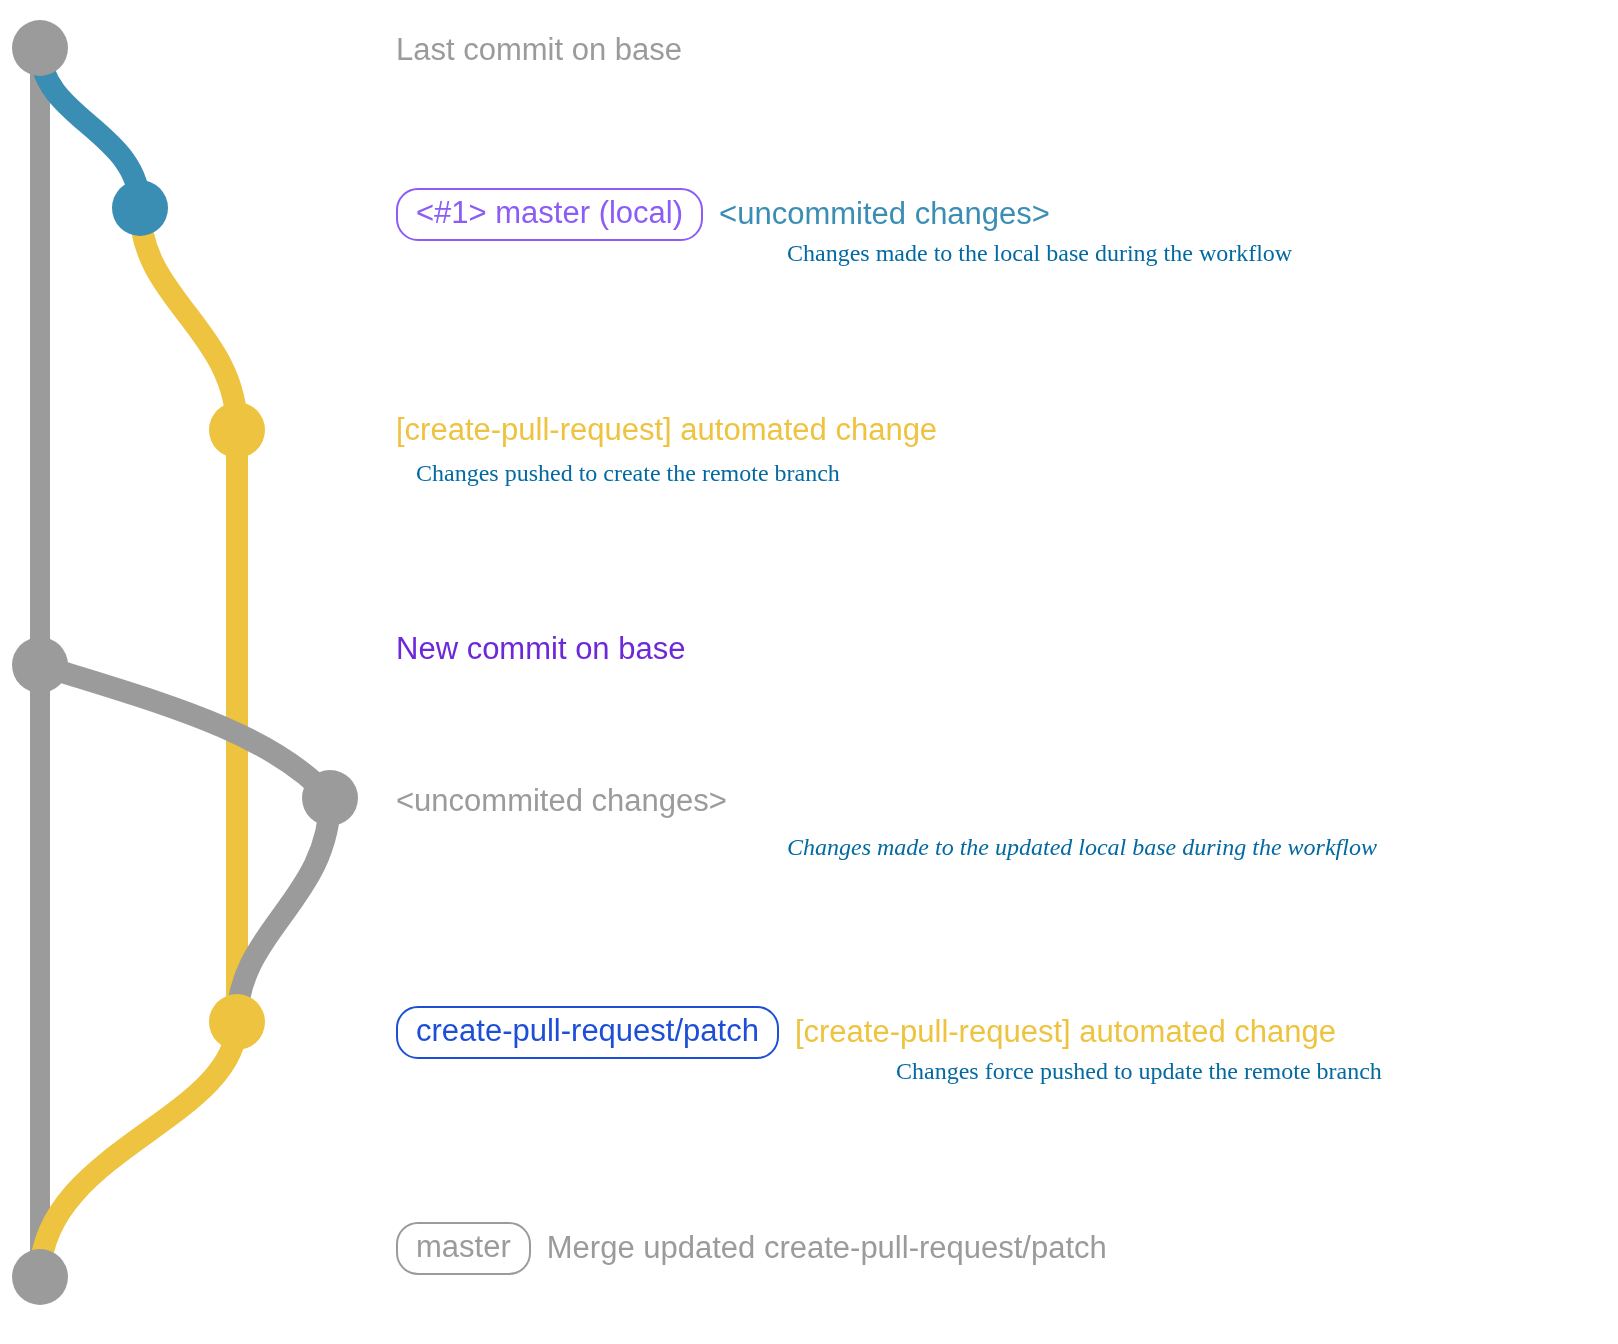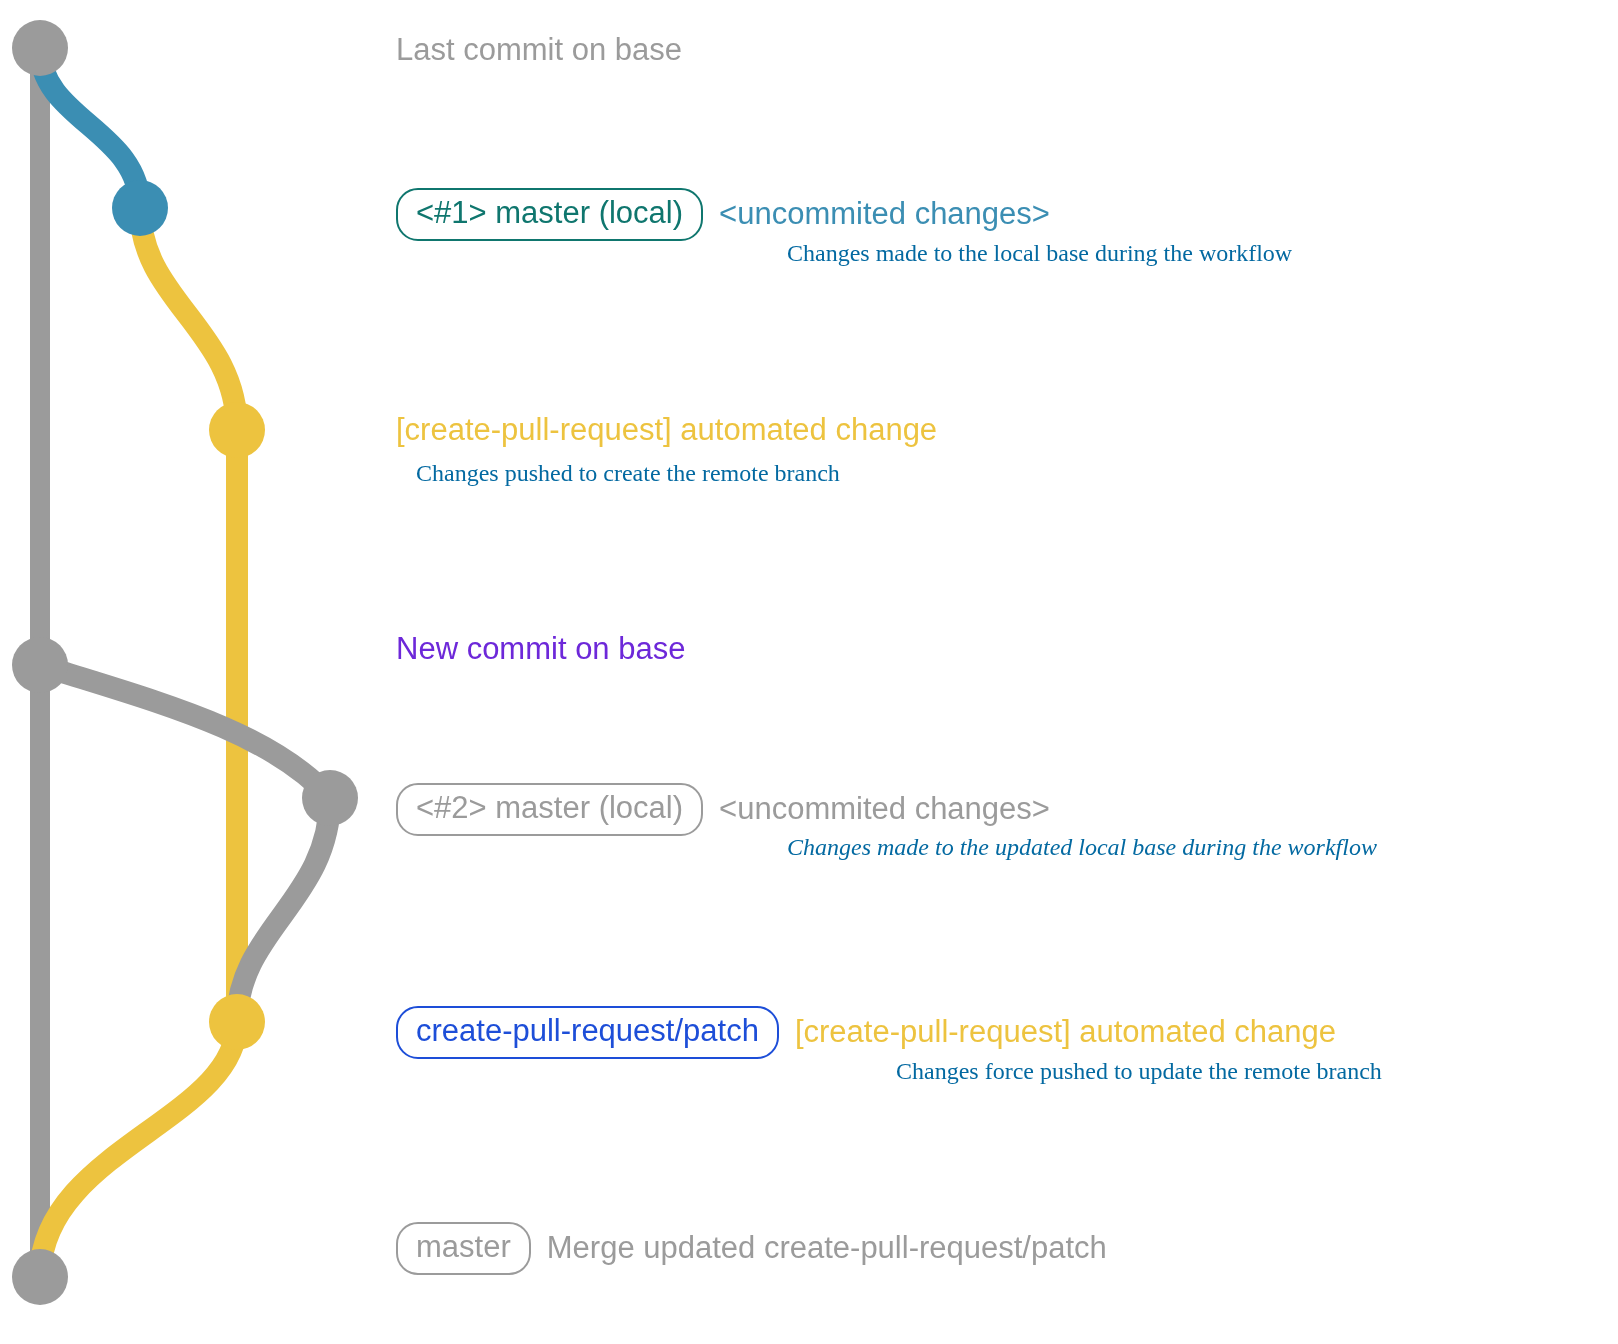--- a/index.html
+++ b/index.html
@@ -84,36 +84,35 @@
     <circle cx="330" cy="798" r="28" fill="#9b9b9b"></circle>
     <circle cx="237" cy="1022" r="28" fill="#edc33f"></circle>
     <circle cx="40" cy="1277" r="28" fill="#9b9b9b"></circle>
   </svg>
 
   <div class="row" style="left:396px; top:32px;">
     <span class="subject" style="color:#9b9b9b;">Last commit on base</span>
   </div>
 
   <div class="row" style="left:396px; top:188px;">
-    <span class="chip" style="color:#0f766e;">&lt;#1&gt; master (local)</span>
+    <span class="chip" style="color:#8b5cf6;">&lt;#1&gt; master (local)</span>
     <span class="subject" style="color:#3b8eb3;">&lt;uncommited changes&gt;</span>
   </div>
   <div class="note" style="left:787px; top:240px;">Changes made to the local base during the workflow</div>
 
   <div class="row" style="left:396px; top:412px;">
     <span class="subject" style="color:#edc33f;">[create-pull-request] automated change</span>
   </div>
   <div class="note" style="left:416px; top:460px;">Changes pushed to create the remote branch</div>
 
   <div class="row" style="left:396px; top:631px;">
     <span class="subject" style="color:#6d28d9;">New commit on base</span>
   </div>
 
   <div class="row" style="left:396px; top:783px;">
-    <span class="chip" style="color:#9b9b9b;">&lt;#2&gt; master (local)</span>
     <span class="subject" style="color:#9b9b9b;">&lt;uncommited changes&gt;</span>
   </div>
   <div class="note" style="left:787px; top:834px;font-style:italic;">Changes made to the updated local base during the workflow</div>
 
   <div class="row" style="left:396px; top:1006px;">
     <span class="chip" style="color:#1d4ed8;">create-pull-request/patch</span>
     <span class="subject" style="color:#edc33f;">[create-pull-request] automated change</span>
   </div>
   <div class="note" style="left:874px; top:1058px;margin-left:22px;">Changes force pushed to update the remote branch</div>
 

